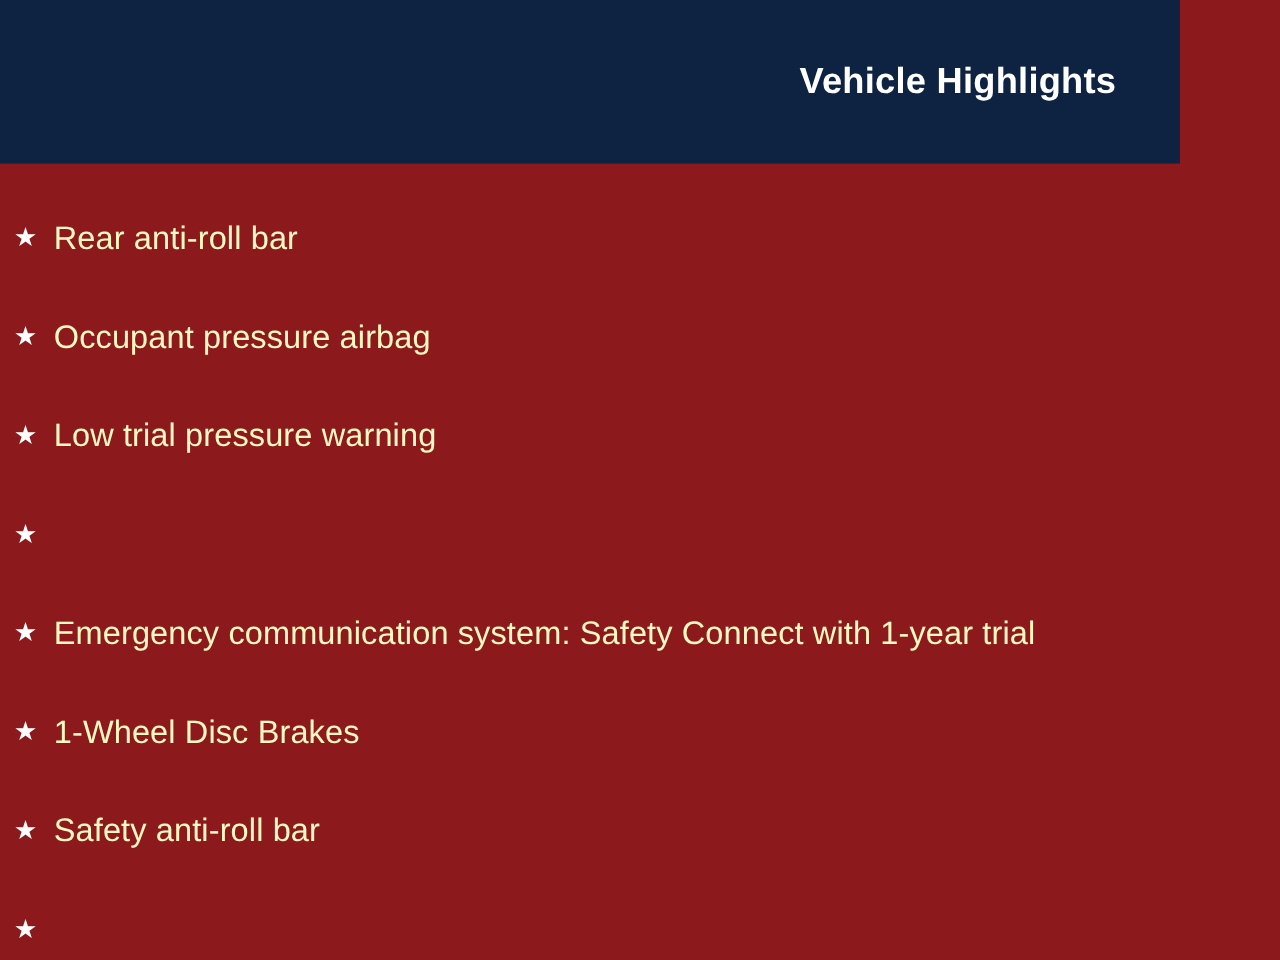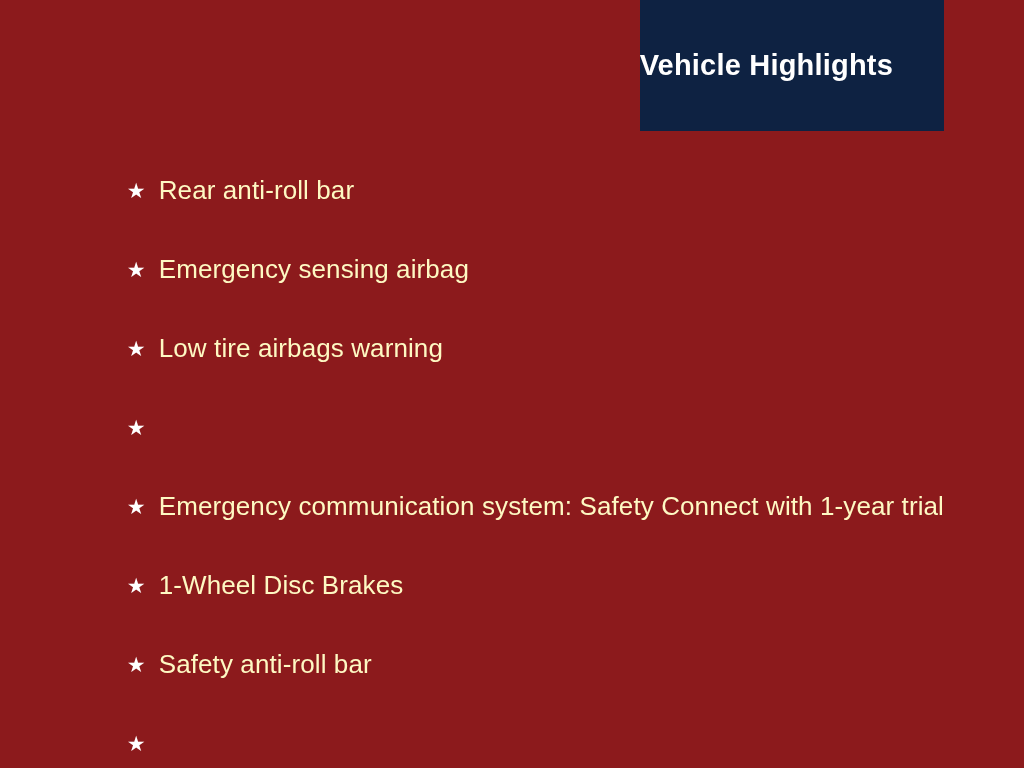--- a/index.html
+++ b/index.html
@@ -14,21 +14,20 @@
     font-family: "Liberation Sans", "DejaVu Sans", sans-serif;
     background: #8c1a1c;
   }
   #slide {
     position: relative;
     width: 944px;
     height: 768px;
     background: #8c1a1c;
     display: flex;
     flex-direction: column;
-    align-items: flex-end;
   }
   
   #header {
     position: relative;
     height: 131px;
     flex: 0 0 131px;
     background: #0e2242;
     display: flex;
     align-items: center;
     justify-content: flex-end;
@@ -96,26 +95,26 @@
   <div id="body">
     <ul id="highlights-list">
 
       <li class="highlight-item">
         <span class="bullet-star">★</span>
         <span class="highlight-text">Rear anti-roll bar</span>
       </li>
 
       <li class="highlight-item">
         <span class="bullet-star">★</span>
-        <span class="highlight-text">Emergency sensing airbag</span>
+        <span class="highlight-text">Occupant pressure airbag</span>
       </li>
 
       <li class="highlight-item">
         <span class="bullet-star">★</span>
-        <span class="highlight-text">Low tire airbags warning</span>
+        <span class="highlight-text">Low trial pressure warning</span>
       </li>
 
       <li class="highlight-item">
         <span class="bullet-star">★</span>
       </li>
 
       <li class="highlight-item">
         <span class="bullet-star">★</span>
         <span class="highlight-text">Emergency communication system: Safety Connect with 1-year trial</span>
       </li>

